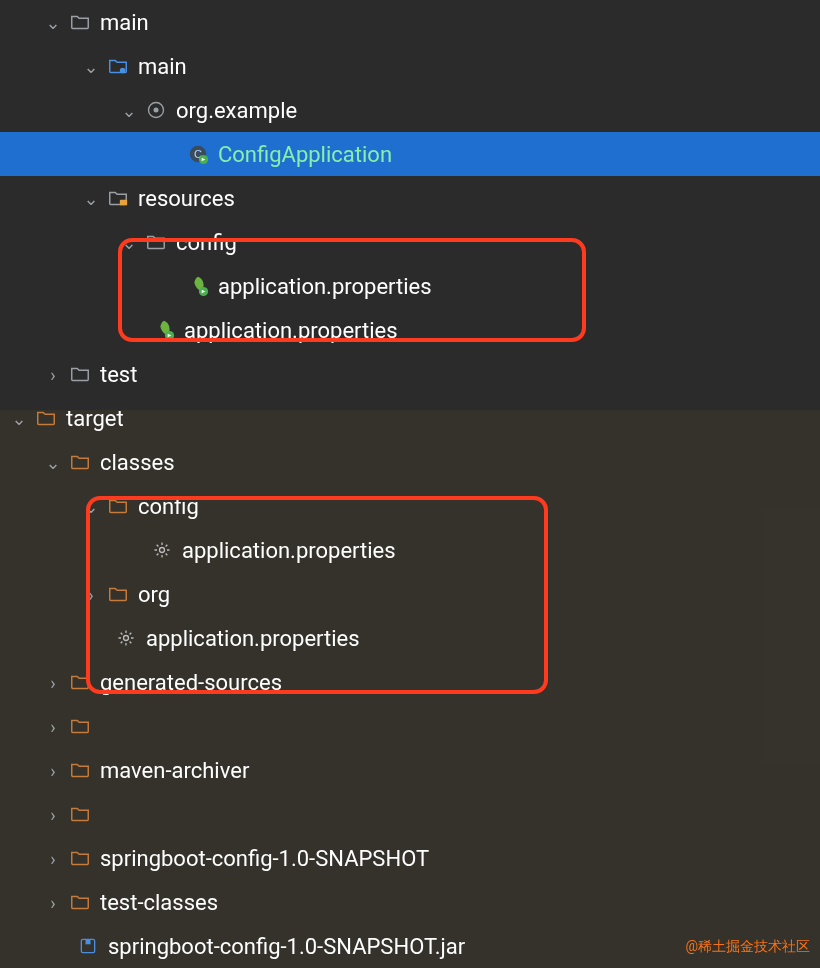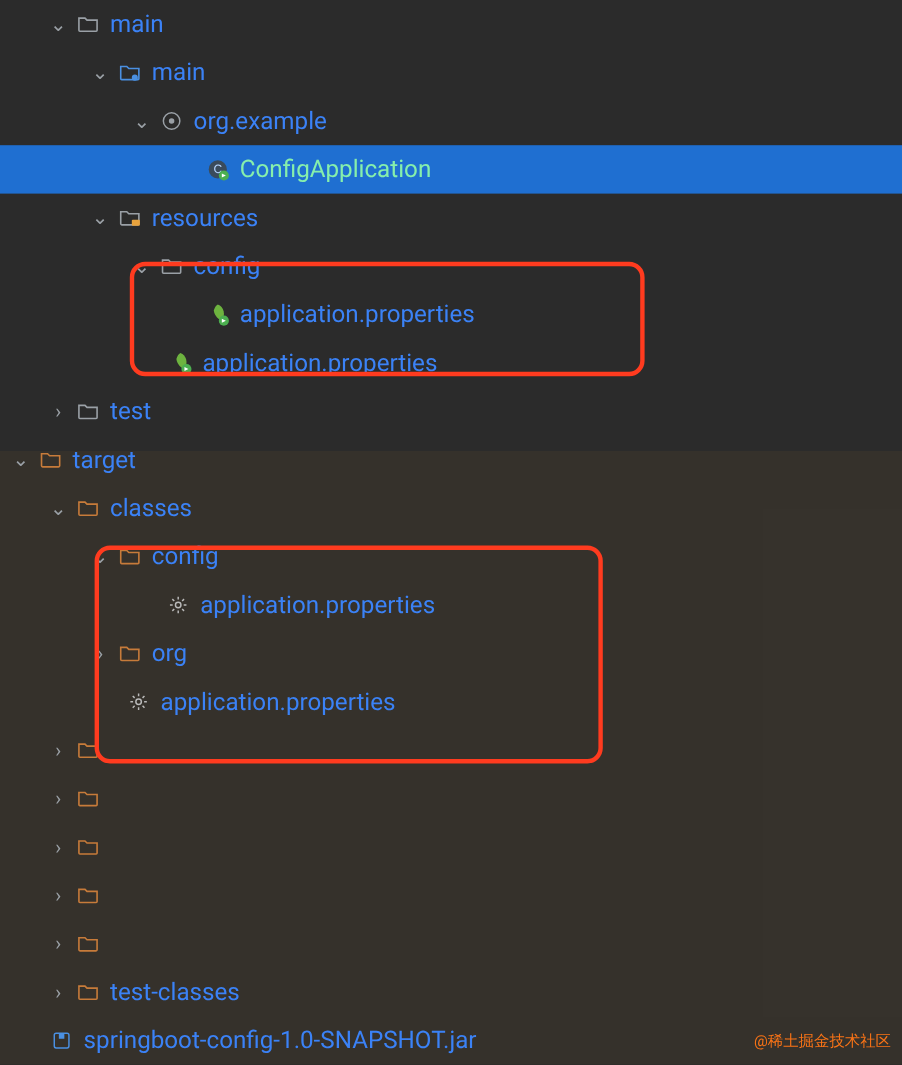--- a/index.html
+++ b/index.html
@@ -1,21 +1,21 @@
 <!DOCTYPE html>
 <html><head>
 <meta charset="utf-8">
 <style>
   html,body{margin:0;padding:0;background:#2b2b2b;font-family:-apple-system,BlinkMacSystemFont,"Segoe UI",Roboto,sans-serif;color:#bababa;font-size:22px;width:820px;height:968px;overflow:hidden;position:relative}
   .tree{position:relative}
   .row{display:flex;align-items:center;height:44px;white-space:nowrap}
   .row.selected{background:#1f6fd1;color:#fff}
   .chev{width:18px;display:inline-flex;justify-content:center;align-items:center;color:#9aa0a6;font-size:18px;margin-right:6px}
   .icon{width:24px;height:24px;display:inline-flex;align-items:center;justify-content:center;margin-right:8px;flex:0 0 24px}
-  .label{color:#3b82f6}
+  .label{color:#ffffff}
   .row.selected .label{color:#86efac}
   .target-tint{position:absolute;left:0;right:0;top:410px;bottom:0;background:rgba(120,90,50,0.14);pointer-events:none}
   .highlight-box{position:absolute;border:4px solid #ff3b1f;border-radius:14px;pointer-events:none}
   .box1{left:118px;top:238px;width:460px;height:96px}
   .box2{left:86px;top:496px;width:454px;height:190px}
   .watermark{position:absolute;right:10px;bottom:12px;color:#f97316;font-size:14px}
   svg{display:block}
 </style>
 </head>
 <body>
@@ -181,69 +181,72 @@
     <span class="label">application.properties</span>
   </div>
 
   <div class="row" style="padding-left:44px">
     <span class="chev">›</span>
     <span class="icon">
       <svg viewBox="0 0 24 24" width="22" height="22">
           <path fill="none" stroke="#c77b3a" stroke-width="1.6" d="M3 6h6l2 2h10v10a1 1 0 0 1-1 1H4a1 1 0 0 1-1-1V6z"></path>
         </svg>
     </span>
-  </div>
-
-  <div class="row" style="padding-left:44px">
-    <span class="chev">›</span>
-    <span class="icon">
-      <svg viewBox="0 0 24 24" width="22" height="22">
-          <path fill="none" stroke="#c77b3a" stroke-width="1.6" d="M3 6h6l2 2h10v10a1 1 0 0 1-1 1H4a1 1 0 0 1-1-1V6z"></path>
-        </svg>
-    </span>
-  </div>
-
-  <div class="row" style="padding-left:44px">
-    <span class="chev">›</span>
-    <span class="icon">
-      <svg viewBox="0 0 24 24" width="22" height="22">
-          <path fill="none" stroke="#c77b3a" stroke-width="1.6" d="M3 6h6l2 2h10v10a1 1 0 0 1-1 1H4a1 1 0 0 1-1-1V6z"></path>
-        </svg>
-    </span>
-  </div>
-
-  <div class="row" style="padding-left:44px">
-    <span class="chev">›</span>
-    <span class="icon">
-      <svg viewBox="0 0 24 24" width="22" height="22">
-          <path fill="none" stroke="#c77b3a" stroke-width="1.6" d="M3 6h6l2 2h10v10a1 1 0 0 1-1 1H4a1 1 0 0 1-1-1V6z"></path>
-        </svg>
-    </span>
-  </div>
-
-  <div class="row" style="padding-left:44px">
-    <span class="chev">›</span>
-    <span class="icon">
-      <svg viewBox="0 0 24 24" width="22" height="22">
-          <path fill="none" stroke="#c77b3a" stroke-width="1.6" d="M3 6h6l2 2h10v10a1 1 0 0 1-1 1H4a1 1 0 0 1-1-1V6z"></path>
-        </svg>
-    </span>
+    <span class="label">generated-sources</span>
+  </div>
+
+  <div class="row" style="padding-left:44px">
+    <span class="chev">›</span>
+    <span class="icon">
+      <svg viewBox="0 0 24 24" width="22" height="22">
+          <path fill="none" stroke="#c77b3a" stroke-width="1.6" d="M3 6h6l2 2h10v10a1 1 0 0 1-1 1H4a1 1 0 0 1-1-1V6z"></path>
+        </svg>
+    </span>
+  </div>
+
+  <div class="row" style="padding-left:44px">
+    <span class="chev">›</span>
+    <span class="icon">
+      <svg viewBox="0 0 24 24" width="22" height="22">
+          <path fill="none" stroke="#c77b3a" stroke-width="1.6" d="M3 6h6l2 2h10v10a1 1 0 0 1-1 1H4a1 1 0 0 1-1-1V6z"></path>
+        </svg>
+    </span>
+    <span class="label">maven-archiver</span>
+  </div>
+
+  <div class="row" style="padding-left:44px">
+    <span class="chev">›</span>
+    <span class="icon">
+      <svg viewBox="0 0 24 24" width="22" height="22">
+          <path fill="none" stroke="#c77b3a" stroke-width="1.6" d="M3 6h6l2 2h10v10a1 1 0 0 1-1 1H4a1 1 0 0 1-1-1V6z"></path>
+        </svg>
+    </span>
+  </div>
+
+  <div class="row" style="padding-left:44px">
+    <span class="chev">›</span>
+    <span class="icon">
+      <svg viewBox="0 0 24 24" width="22" height="22">
+          <path fill="none" stroke="#c77b3a" stroke-width="1.6" d="M3 6h6l2 2h10v10a1 1 0 0 1-1 1H4a1 1 0 0 1-1-1V6z"></path>
+        </svg>
+    </span>
+    <span class="label">springboot-config-1.0-SNAPSHOT</span>
   </div>
 
   <div class="row" style="padding-left:44px">
     <span class="chev">›</span>
     <span class="icon">
       <svg viewBox="0 0 24 24" width="22" height="22">
           <path fill="none" stroke="#c77b3a" stroke-width="1.6" d="M3 6h6l2 2h10v10a1 1 0 0 1-1 1H4a1 1 0 0 1-1-1V6z"></path>
         </svg>
     </span>
     <span class="label">test-classes</span>
   </div>
 
-  <div class="row" style="padding-left:44px">
+  <div class="row" style="padding-left:76px">
     <span class="icon">
       <svg viewBox="0 0 24 24" width="20" height="20">
           <rect x="4" y="4" width="16" height="16" rx="2" fill="none" stroke="#4a90e2" stroke-width="1.6"></rect>
           <rect x="9" y="4" width="6" height="6" fill="#4a90e2"></rect>
         </svg>
     </span>
     <span class="label">springboot-config-1.0-SNAPSHOT.jar</span>
   </div>
 
 </div>

